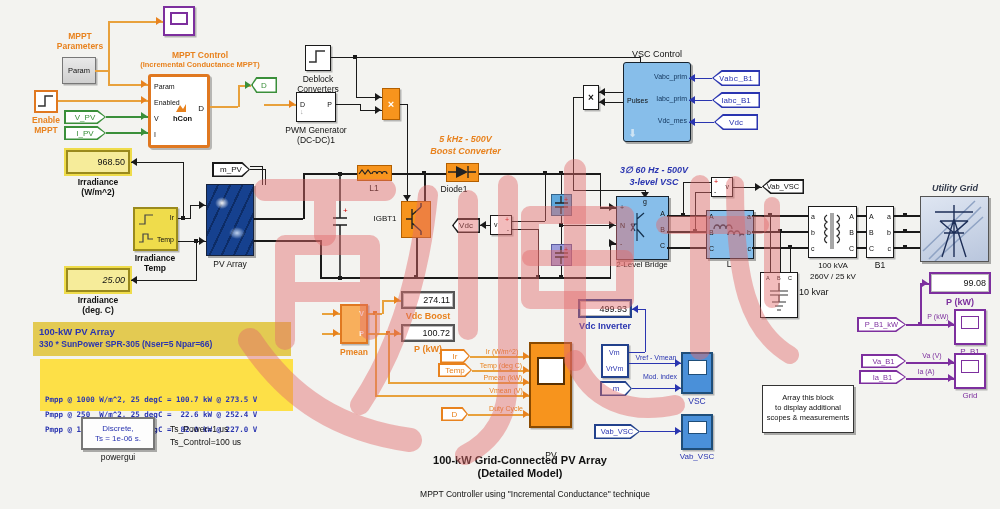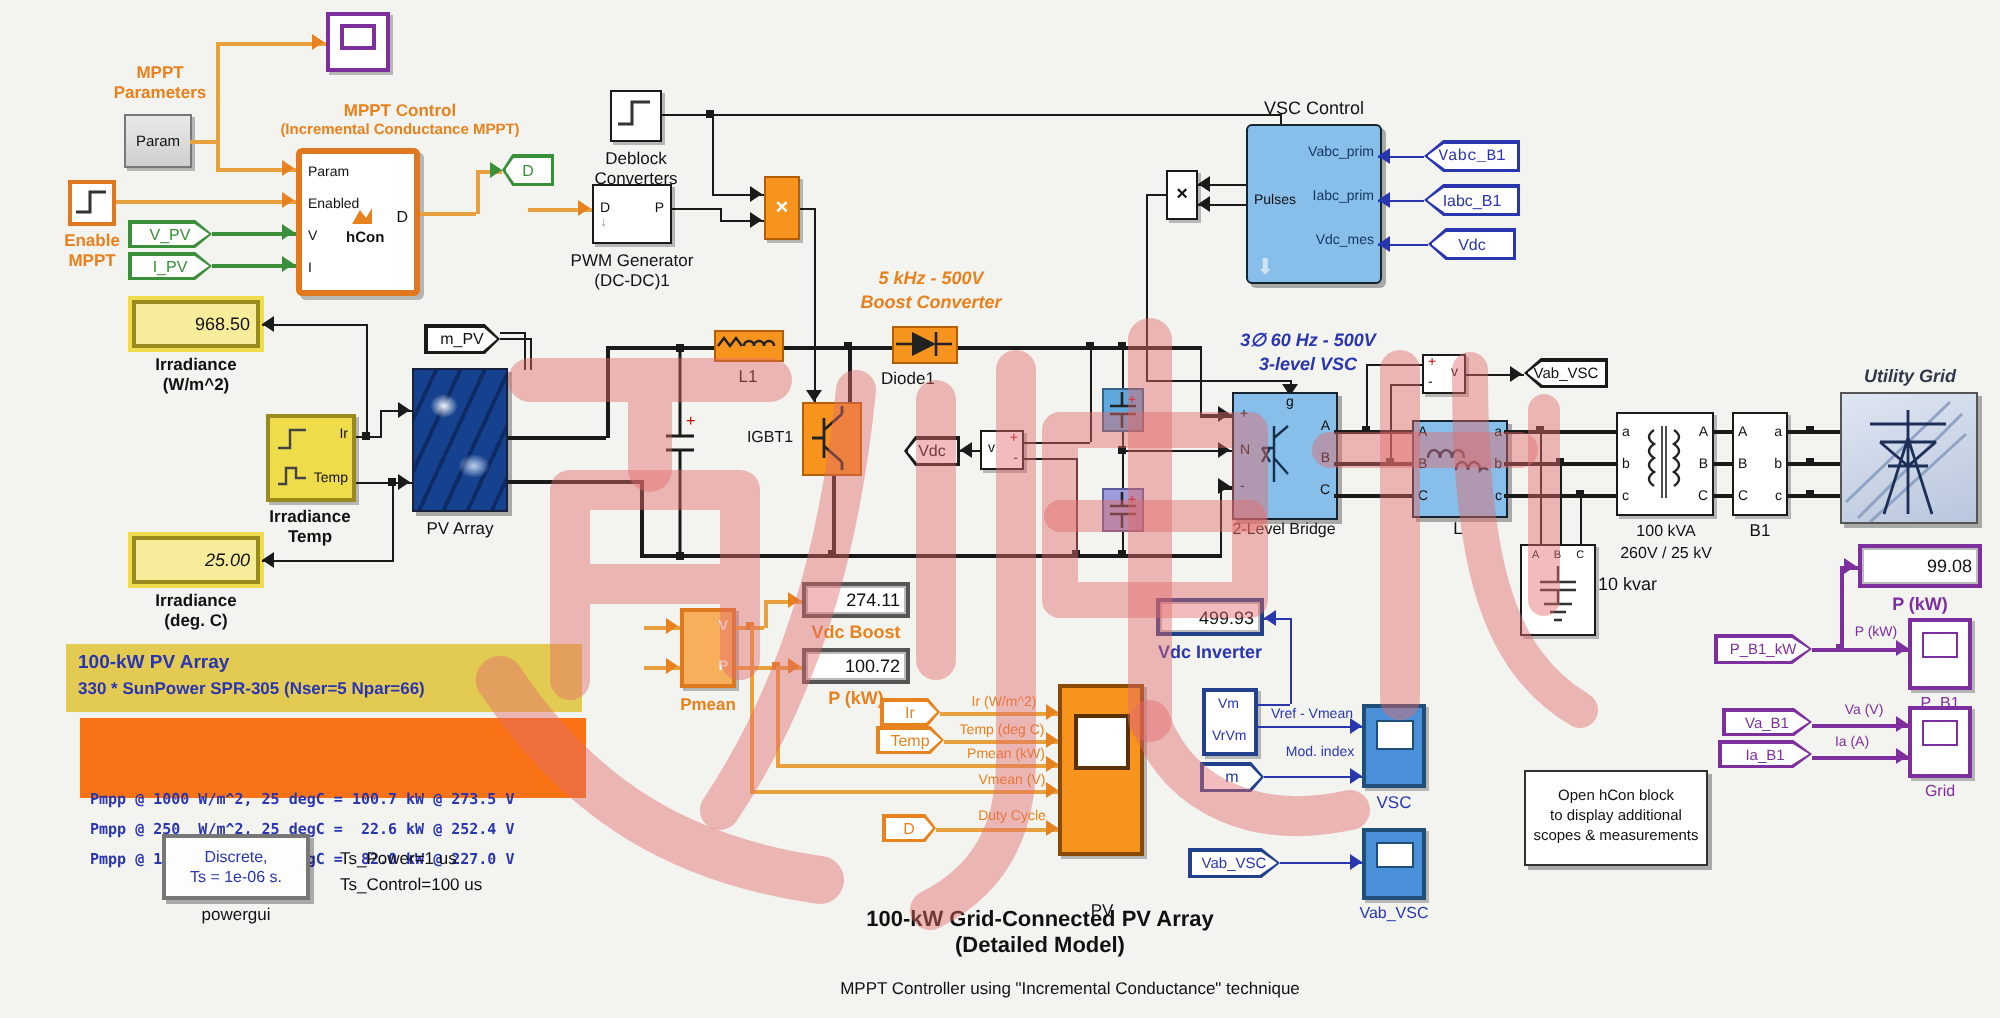--- a/index.html
+++ b/index.html
@@ -166,21 +166,21 @@
 
   <div class="w" style="left:254px;top:218px;width:49px;height:1.5px;"></div>
   <div class="w" style="left:303px;top:173px;width:1.5px;height:46px;"></div>
   <div class="w" style="left:254px;top:240px;width:66px;height:1.5px;"></div>
   <div class="w" style="left:320px;top:240px;width:1.5px;height:37px;"></div>
 
   <div class="abs" style="left:33px;top:322px;width:258px;height:34px;background:#E3CA52;padding:3px 6px;box-sizing:border-box;font-size:9.5px;font-weight:bold;color:#2a35b0;line-height:13px;">
     <div>100-kW  PV Array</div>
       <div style="font-size:8.5px;">330 * SunPower SPR-305  (Nser=5 Npar=66)</div>
   </div>
-  <div class="abs" style="left:40px;top:359px;width:253px;height:40px;background:#f97316;padding:3px 5px;box-sizing:border-box;font-family:'DejaVu Sans Mono',monospace;font-size:7.5px;font-weight:bold;color:#2a35b0;line-height:15px;white-space:pre;">
+  <div class="abs" style="left:40px;top:359px;width:253px;height:52px;background:#fde047;padding:3px 5px;box-sizing:border-box;font-family:'DejaVu Sans Mono',monospace;font-size:7.5px;font-weight:bold;color:#2a35b0;line-height:15px;white-space:pre;">
     <div>Pmpp @ 1000 W/m^2, 25 degC = 100.7 kW @ 273.5 V</div><div>Pmpp @ 250  W/m^2, 25 degC =  22.6 kW @ 252.4 V</div><div>Pmpp @ 1000 W/m^2, 75 degC =  82.0 kW @ 227.0 V</div>
   </div>
 
   <div class="abs" style="left:81px;top:417px;width:74px;height:33px;background:#fdfdfd;border:2px solid #777;box-sizing:border-box;box-shadow:2px 2px 0 rgba(0,0,0,0.3);display:flex;flex-direction:column;align-items:center;justify-content:center;font-size:8px;color:#2a35b0;line-height:10px;">
     <div>Discrete,</div>
     <div>Ts = 1e-06 s.</div>
   </div>
   <div class="lbl" style="left:95px;top:452px;width:46px;">powergui</div>
   <div class="lbl" style="left:170px;top:423px;width:110px;text-align:left;line-height:13px;">
     <div>Ts_Power=1 us</div>
@@ -554,21 +554,21 @@
     <div class="ar ar-r p" style="left:948px;top:358px;"></div>
   <div class="w p" style="left:906px;top:378px;width:48px;height:1.5px;"></div>
     <div class="ar ar-r p" style="left:948px;top:374px;"></div>
   <div class="lbl" style="left:916px;top:351px;width:32px;font-size:7px;color:#7D2F9E;">Va (V)</div>
   <div class="lbl" style="left:910px;top:367px;width:32px;font-size:7px;color:#7D2F9E;">Ia (A)</div>
   <div class="scope" style="left:954px;top:353px;width:32px;height:36px;background:#fff;border:2px solid #7D2F9E;">
     <div class="scr" style="left:5px;top:5px;width:18px;height:13px;border:1.5px solid #7D2F9E;"></div>
   </div>
   <div class="lbl" style="left:954px;top:391px;width:32px;color:#7D2F9E;font-size:8px;">Grid</div>
   <div class="abs shadow" style="left:762px;top:385px;width:92px;height:48px;background:#fff;border:1px solid #333;box-sizing:border-box;font-size:7.5px;text-align:center;padding-top:7px;line-height:10px;">
-    <div>Open hCon block</div>
+    <div>Array this block</div>
       <div>to display additional</div>
       <div>scopes &amp; measurements</div>
   </div>
 
   <div class="disp" style="left:578px;top:299px;width:54px;height:19px;border-color:#22418c;">
     <span>499.93</span>
   </div>
   <div class="lbl" style="left:568px;top:321px;width:74px;font-weight:bold;color:#2a35b0;font-size:9px;">Vdc Inverter</div>
   <div class="abs" style="left:601px;top:344px;width:28px;height:34px;background:#fff;border:2px solid #22418c;box-sizing:border-box;box-shadow:1.5px 1.5px 0 rgba(0,0,0,0.25);">
     <span class="port" style="left:6px;top:3px;color:#2a35b0;">Vm</span>

